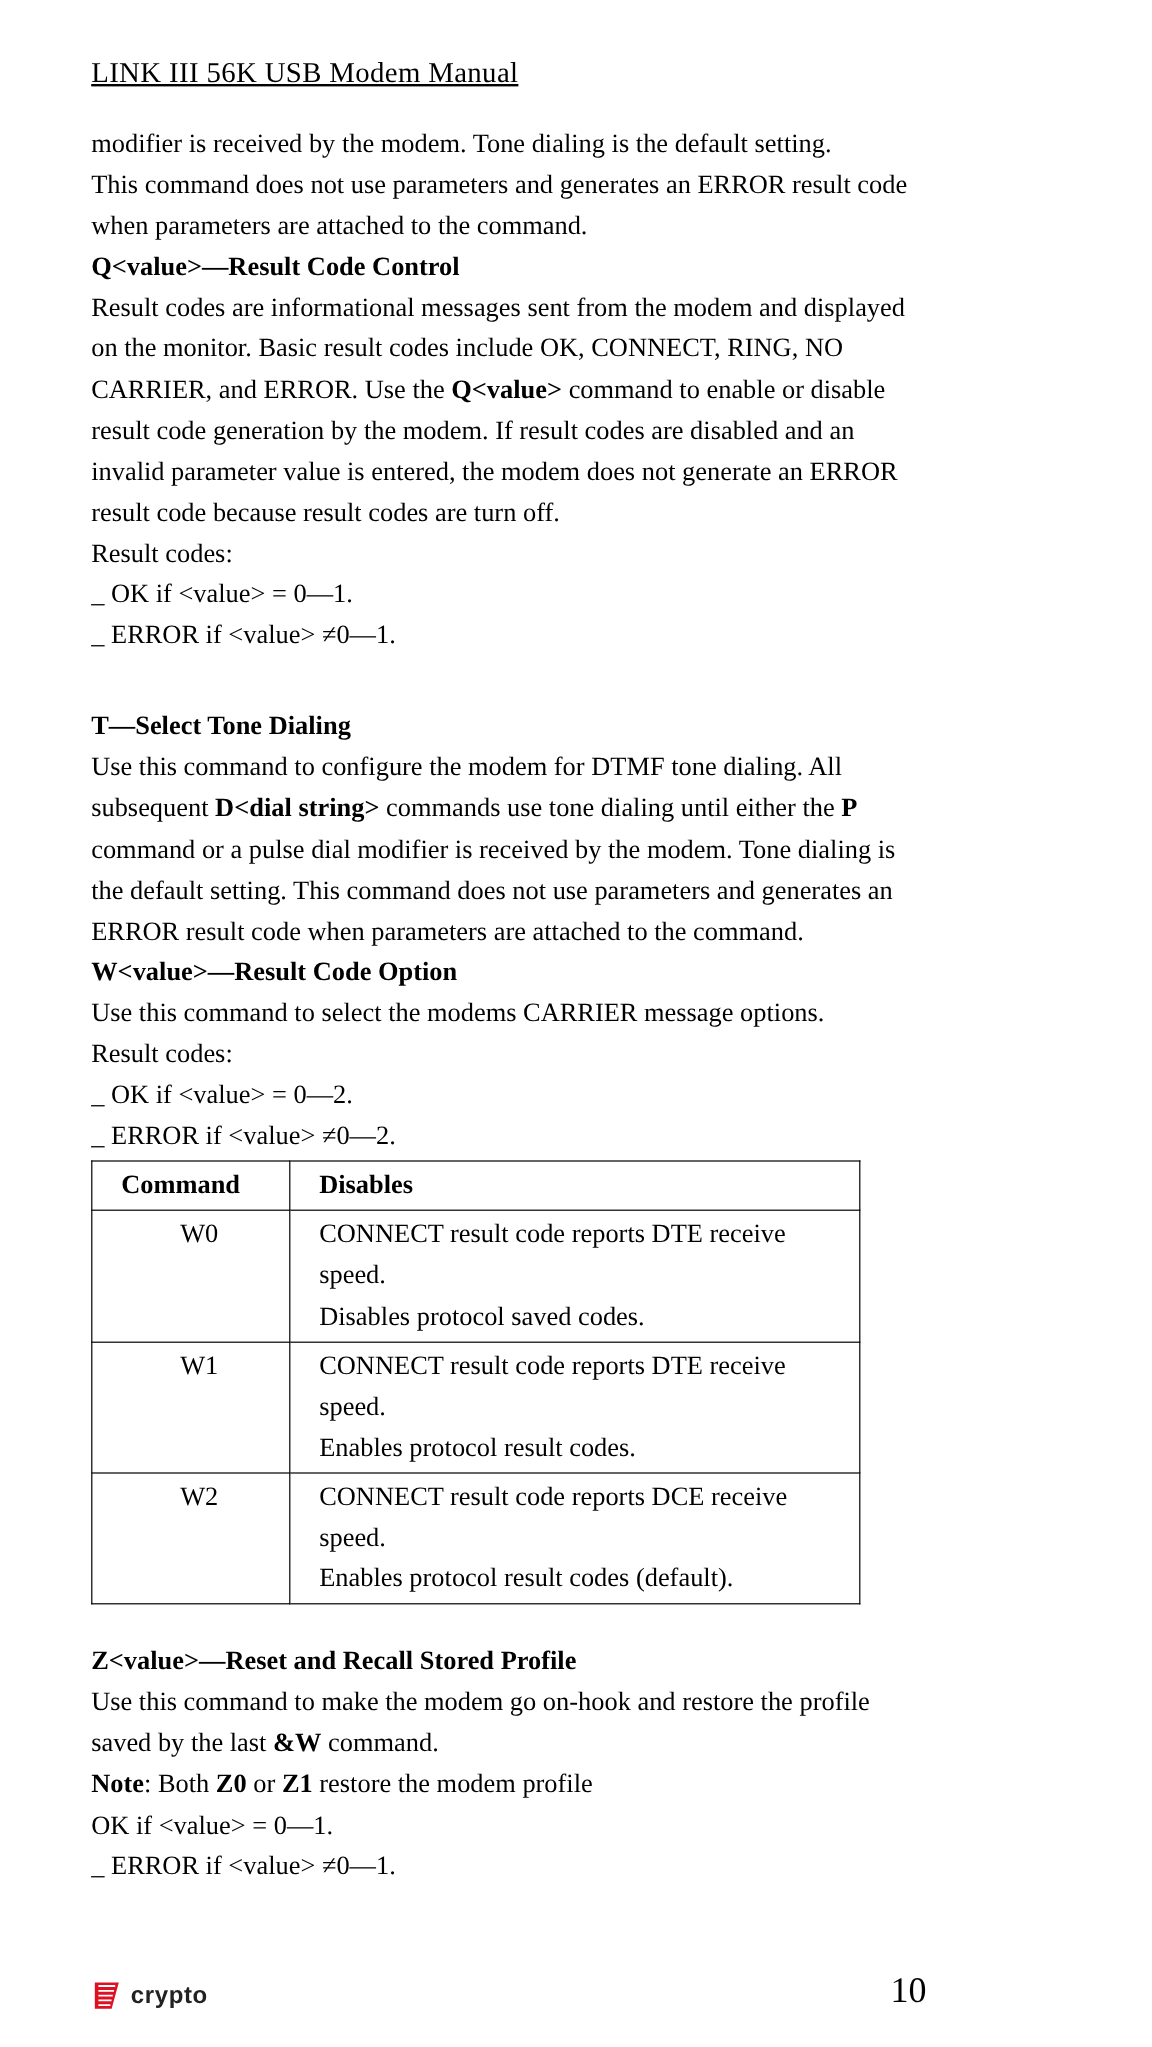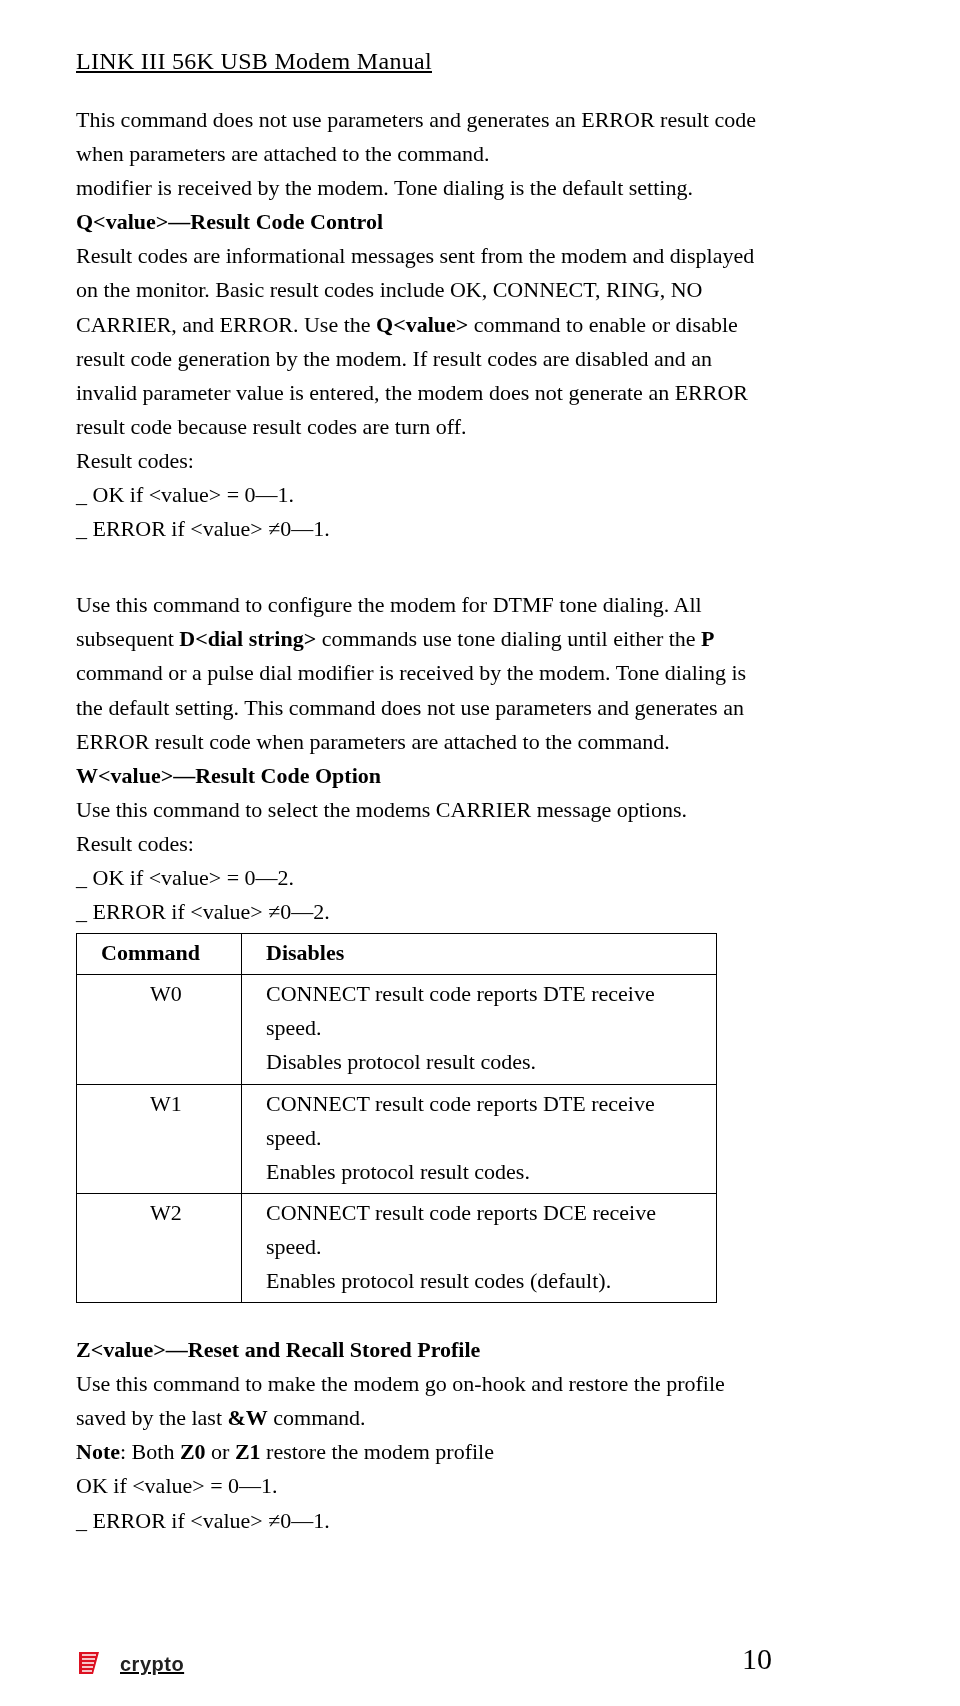--- a/index.html
+++ b/index.html
@@ -61,23 +61,22 @@
     position: absolute;
     bottom: 30px;
     left: 76px;
     right: 72px;
     display: flex;
     align-items: flex-end;
     justify-content: space-between;
   }
   .logo {
     display: flex;
-    align-items: flex-end;
-    gap: 18px;
-    text-decoration: underline;
+    align-items: center;
+    gap: 7px;
   }
   .logo-mark {
     width: 26px;
     height: 26px;
     position: relative;
   }
   .logo-mark svg {
     width: 26px;
     height: 26px;
     display: block;
@@ -96,54 +95,55 @@
 </style>
 </head>
 <body>
 
 <div class="page">
 
   <div class="header">LINK III 56K USB Modem Manual</div>
 
   <div class="body-text">
 
+    <p>modifier is received by the modem. Tone dialing is the default setting.</p>
     <p>This command does not use parameters and generates an ERROR result code when parameters are attached to the command.</p>
-    <p>modifier is received by the modem. Tone dialing is the default setting.</p>
 
     <p><b>Q&lt;value&gt;—Result Code Control</b></p>
     <p>
       <span>Result codes are informational messages sent from the modem and displayed on the monitor. Basic result codes include OK, CONNECT, RING, NO CARRIER, and ERROR. Use the </span><b>Q&lt;value&gt;</b><span> command to enable or disable result code generation by the modem. If result codes are disabled and an invalid parameter value is entered, the modem does not generate an ERROR result code because result codes are turn off.</span>
     </p>
     <p>Result codes:</p>
     <p>_ OK if &lt;value&gt; = 0—1.</p>
     <p>_ ERROR if &lt;value&gt; ≠0—1.</p>
 
     <div class="section-gap"></div>
 
+    <p><b>T—Select Tone Dialing</b></p>
     <p>
       <span>Use this command to configure the modem for DTMF tone dialing. All subsequent </span><b>D&lt;dial string&gt;</b><span> commands use tone dialing until either the </span><b>P</b><span> command or a pulse dial modifier is received by the modem. Tone dialing is the default setting. This command does not use parameters and generates an ERROR result code when parameters are attached to the command.</span>
     </p>
 
     <p><b>W&lt;value&gt;—Result Code Option</b></p>
     <p>Use this command to select the modems CARRIER message options.</p>
     <p>Result codes:</p>
     <p>_ OK if &lt;value&gt; = 0—2.</p>
     <p>_ ERROR if &lt;value&gt; ≠0—2.</p>
 
     <table class="tbl">
       <tbody>
           <tr>
         <th class="cmd-head">Command</th>
         <th class="fn-head">Disables</th>
       </tr>
       <tr>
         <td class="cmd">W0</td>
         <td>
           <span>CONNECT result code reports DTE receive speed.</span><br>
-          <span>Disables protocol result codes.</span>
+          <span>Disables protocol saved codes.</span>
         </td>
       </tr>
       <tr>
         <td class="cmd">W1</td>
         <td>
           <span>CONNECT result code reports DTE receive speed.</span><br>
           <span>Enables protocol result codes.</span>
         </td>
       </tr>
       <tr>

